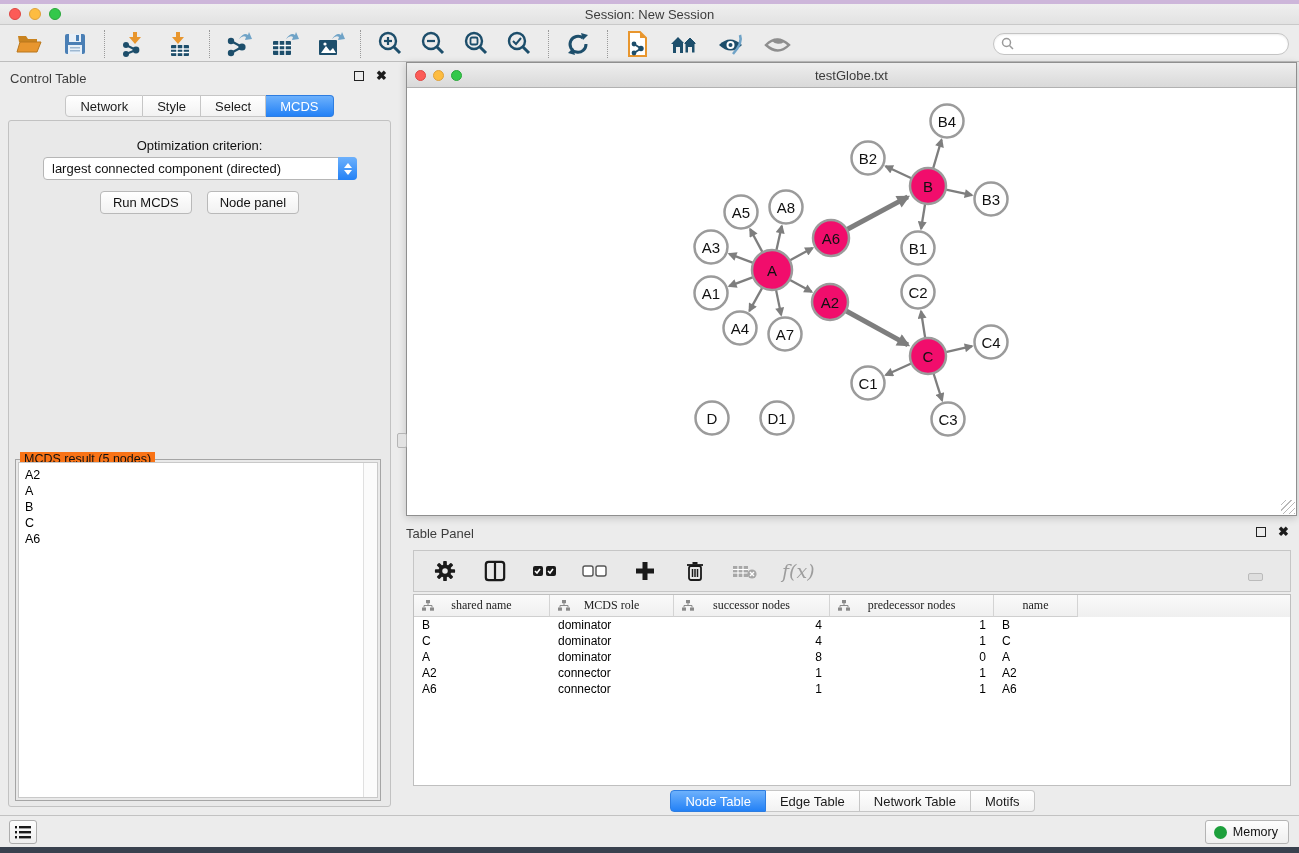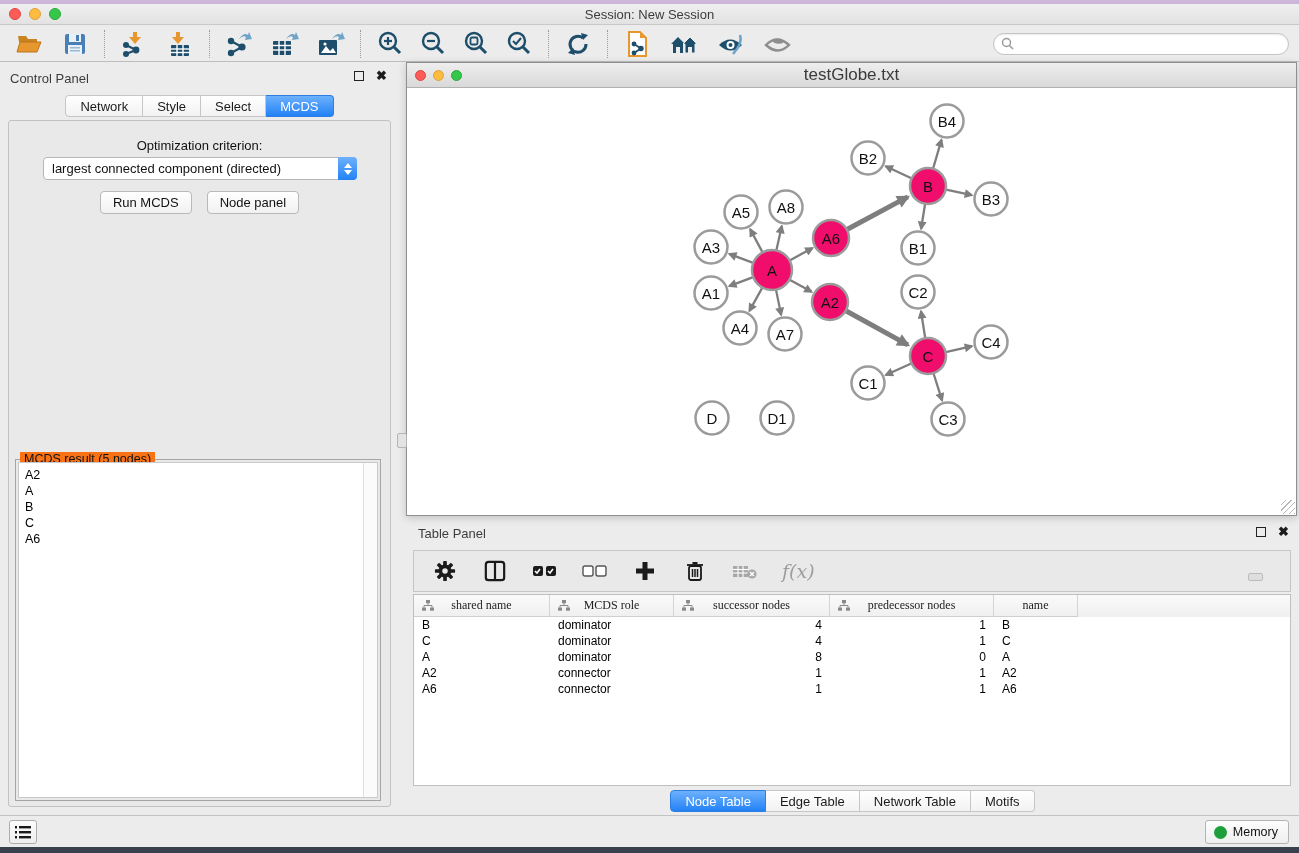--- a/index.html
+++ b/index.html
@@ -77,28 +77,28 @@
   .hsplit-handle { position:absolute; left:842px; top:511px; width:15px; height:8px;
     background:#dedede; border:1px solid #bbb; border-radius:2px; z-index:5; }
 
   
   .net-window { position:absolute; left:0; top:0; width:891px; height:454px;
     border:1px solid #8f8f8f; background:#fff; box-shadow:0 2px 8px rgba(0,0,0,.18); }
   .net-titlebar { position:absolute; left:0; top:0; right:0; height:25px;
     background:linear-gradient(#eeeeee,#d9d9d9); border-bottom:1px solid #b1b1b1; display:flex; align-items:center; }
   .net-titlebar .lights { margin-left:8px; gap:7px; }
   .net-titlebar .light { width:11px; height:11px; }
-  .net-title { position:absolute; left:0; right:0; text-align:center; font-size:17px; color:#3b3b3b; }
+  .net-title { position:absolute; left:0; right:0; text-align:center; font-size:13px; color:#3b3b3b; }
   .net-canvas { position:absolute; left:0; top:26px; right:0; bottom:0; background:#fff; }
   .resize-grip { position:absolute; right:1px; bottom:1px; width:14px; height:14px;
     background:repeating-linear-gradient(135deg, transparent 0 3px, #b9b9b9 3px 4px); }
 
   
   .table-panel { position:absolute; left:0; top:458px; width:893px; height:295px; }
-  .tp-header-title { position:absolute; top:6px; left:12px; font-size:13px; color:#3d3d3d; }
+  .tp-header-title { position:absolute; top:6px; left:0; font-size:13px; color:#3d3d3d; }
   .tp-header-icons { position:absolute; top:7px; right:10px; display:flex; gap:12px; align-items:center; }
   .tp-toolbar { position:absolute; top:30px; left:7px; width:878px; height:42px;
     background:#e9e9e9; border:1px solid #c6c6c6; display:flex; align-items:center; gap:24px; padding-left:18px; }
   .tp-tool { width:26px; height:26px; display:flex; align-items:center; justify-content:center; }
   .fx-label { font-family:"DejaVu Serif", serif; font-style:italic; font-size:19px; color:#9d9d9d; }
 
   .tp-table { position:absolute; top:74px; left:7px; width:878px; height:192px;
     background:#fff; border:1px solid #bfbfbf; overflow:hidden; }
   .thead { display:flex; height:22px; background:linear-gradient(#fafafa,#efefef); }
   .th { position:relative; border-right:1px solid #d4d4d4; border-bottom:1px solid #cfcfcf;
@@ -300,21 +300,21 @@
     <div class="searchbox">
       <svg width="13" height="13" viewBox="0 0 13 13">
         <circle cx="5.5" cy="5.5" r="4" fill="none" stroke="#9a9a9a" stroke-width="1.5"></circle>
         <line x1="8.5" y1="8.5" x2="12" y2="12" stroke="#9a9a9a" stroke-width="1.5"></line>
       </svg>
       <input type="text" placeholder="" style="">
     </div>
   </div>
 
   <div class="control-panel">
-    <div class="panel-header">Control Panel</div>
+    <div class="panel-header">Control Table</div>
     <div class="panel-icons">
       <div class="float-icon"></div>
       <div class="close-icon">✖</div>
     </div>
     <div class="cp-tabs">
       <div class="tabbtn">Network</div>
       <div class="tabbtn">Style</div>
       <div class="tabbtn">Select</div>
       <div class="tabbtn active">MCDS</div>
     </div>

